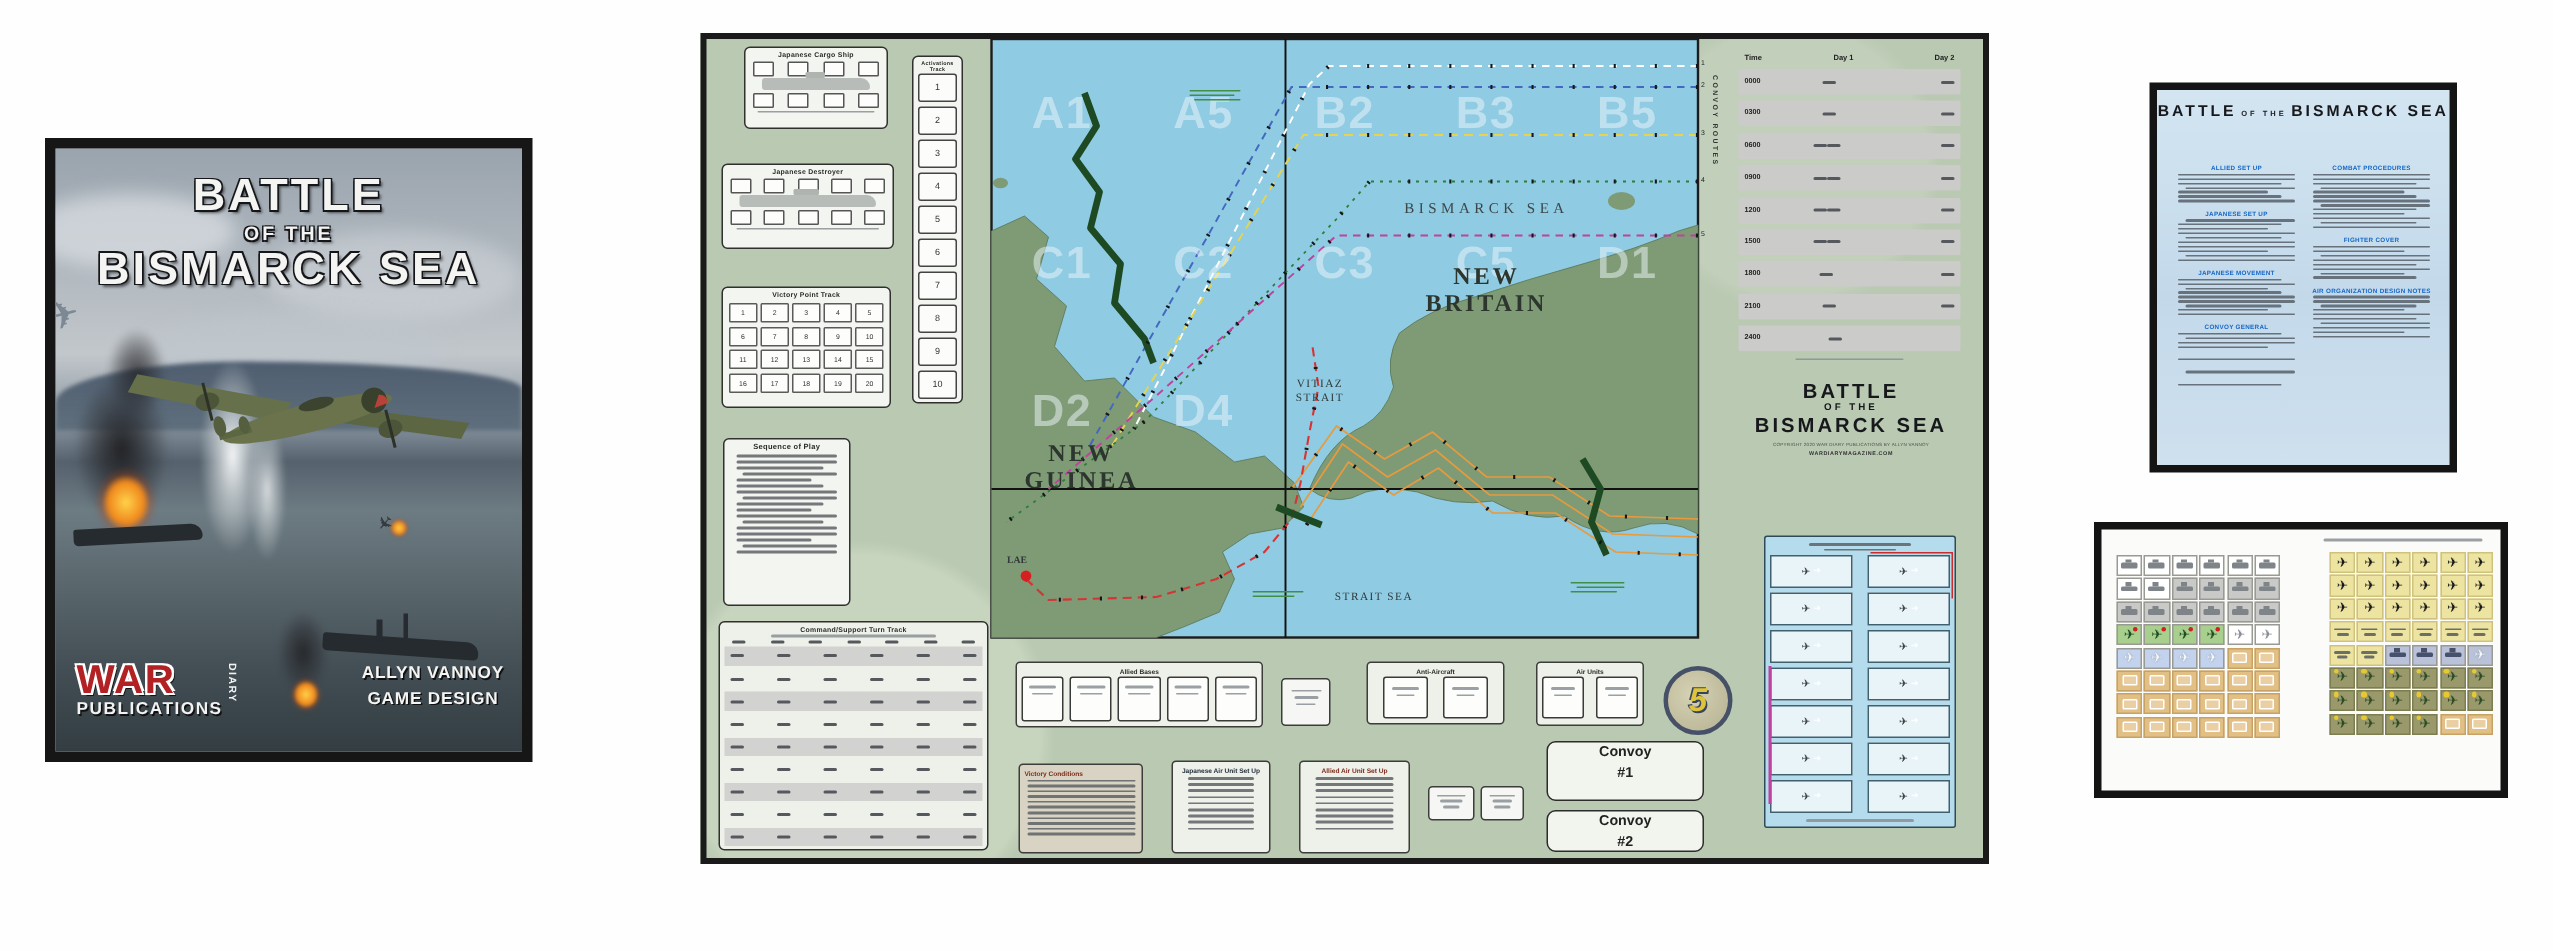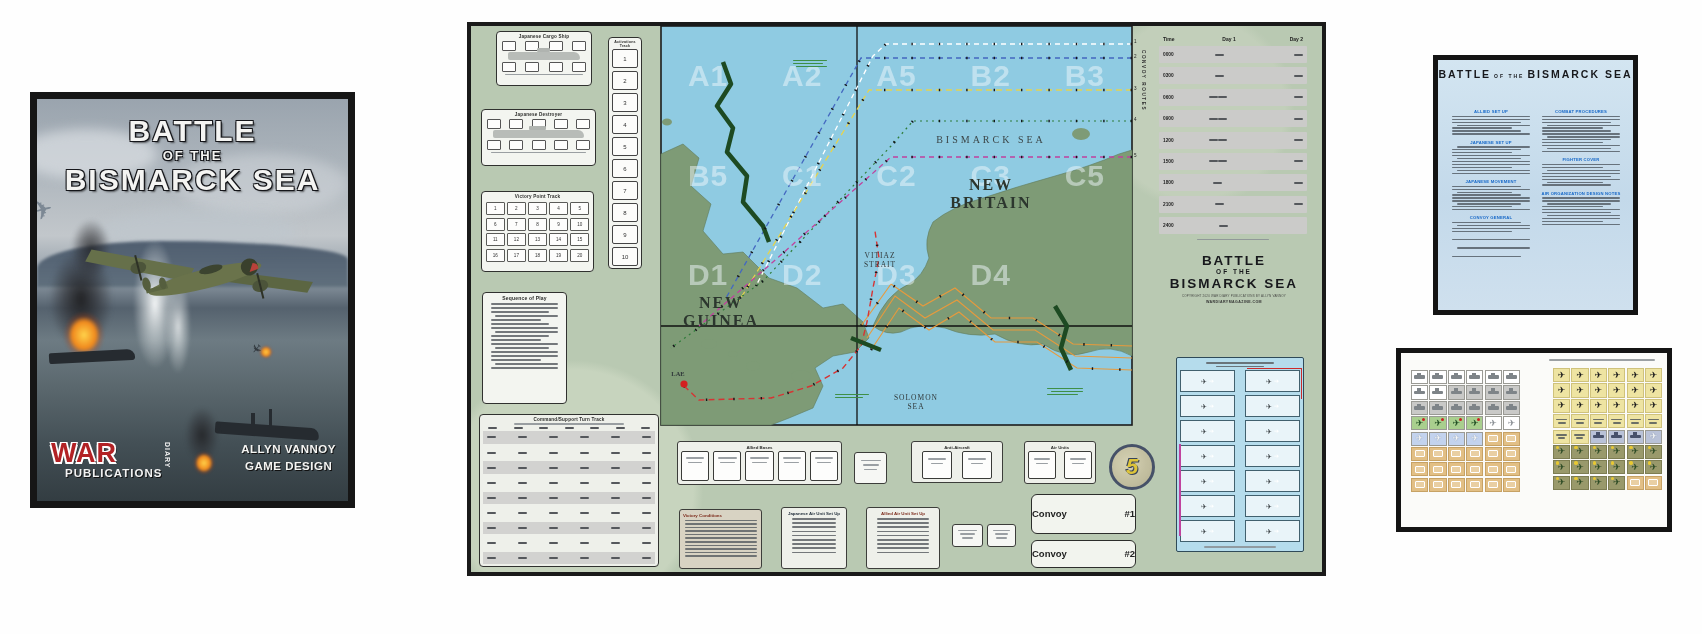--- a/index.html
+++ b/index.html
@@ -24,21 +24,21 @@
   .cloud{position:absolute;border-radius:50%;filter:blur(6px);}
   .covtitle{position:absolute;left:0;right:0;top:16px;}
   .mountain{position:absolute;left:0;right:0;top:142px;height:46px;background:linear-gradient(180deg,#3c4c60,#5a6a78);opacity:.85;filter:blur(1.5px);border-radius:40% 60% 0 0/60% 40% 0 0;}
   .smoke{position:absolute;border-radius:50%;background:radial-gradient(closest-side,rgba(30,30,32,.95),rgba(40,40,44,.6),transparent);filter:blur(2px);}
   .fire{position:absolute;border-radius:50%;background:radial-gradient(closest-side,#ffd24a,#f08a1e 55%,rgba(200,70,10,.25),transparent);filter:blur(1px);}
   .splash{position:absolute;background:radial-gradient(closest-side,rgba(250,252,252,.95),rgba(235,240,240,.5),transparent);filter:blur(1.5px);border-radius:45%;}
   .hull{position:absolute;background:#262b30;border-radius:2px 8px 3px 3px;}
   .logo-war{font-size:27px;font-weight:900;letter-spacing:1px;color:#b22225;
             text-shadow:-1.5px -1.5px 0 #fff,1.5px -1.5px 0 #fff,-1.5px 1.5px 0 #fff,1.5px 1.5px 0 #fff,2px 2px 0 #111;line-height:1;}
   .logo-diary{writing-mode:vertical-rl;font-size:7px;font-weight:700;color:#f2f2f2;letter-spacing:1px;line-height:1;}
-  .logo-pub{font-size:11.5px;font-weight:800;color:#f2f2f2;letter-spacing:1px;text-shadow:1px 1px 0 #111;margin-left:14px;}
+  .logo-pub{font-size:11.5px;font-weight:800;color:#f2f2f2;letter-spacing:1px;text-shadow:1px 1px 0 #111;}
   .credit{font-size:11.5px;font-weight:800;color:#f4f4f2;letter-spacing:.5px;text-shadow:1px 1px 0 #111;text-align:center;line-height:1.5;}
   
   .map{left:467px;top:22px;width:851px;height:546px;border:4px solid #1a1a1a;box-sizing:content-box;background:#b9c9b2;
        background-image:radial-gradient(circle at 12% 85%,#c7d4be 0 120px,transparent 130px),radial-gradient(circle at 85% 15%,#c2cfba 0 90px,transparent 100px);}
   .zones{left:190px;top:0;width:471px;height:399px;display:grid;grid-template-columns:repeat(5,1fr);grid-template-rows:repeat(4,1fr);pointer-events:none;}
   .zones span{display:flex;align-items:center;justify-content:center;font-size:30px;font-weight:700;color:rgba(240,248,252,.5);letter-spacing:1px;}
   .place{position:absolute;text-align:center;font-family:"Liberation Serif",serif;color:#31393a;line-height:1.15;}
   .panel{position:absolute;background:#f3f5f0;border:1px solid #30312f;border-radius:4px;box-sizing:border-box;padding:2px 3px;}
   .ptitle{font-size:4.6px;font-weight:700;text-align:center;color:#2c2d2b;letter-spacing:.2px;margin-bottom:1px;}
   .mbrow{display:flex;justify-content:space-between;margin:1.5px 2px;}
@@ -50,21 +50,21 @@
   .acttrack{display:flex;flex-direction:column;gap:2.6px;}
   .acttrack span{border:.7px solid #444;border-radius:2px;background:#fcfcfa;height:17.4px;display:flex;align-items:center;justify-content:center;font-size:6px;color:#333;}
   .csrow{height:12.5px;display:flex;align-items:center;justify-content:space-between;padding:0 4px;margin-top:2.6px;}
   .csrow:nth-of-type(odd){background:#d2d2d0;}
   .trrow{background:#cbcbc9;border-radius:1px;height:17px;margin-bottom:4.4px;display:flex;align-items:center;padding:0 4px;}
   .trrow b{font-size:4.8px;font-weight:700;color:#222;width:26px;}
   .trhead{display:flex;font-size:5px;font-weight:700;color:#222;padding:0 4px;margin:2px 0 4px 0;}
   .bcell{background:#fdfdfc;border:.8px solid #3a3b38;border-radius:2px;padding:2px 1px;}
   .notebox{position:absolute;border:.8px solid #3c3d3a;border-radius:3px;box-sizing:border-box;padding:2.5px 3px;}
   .ntitle{font-size:4.4px;font-weight:700;text-align:center;margin-bottom:1.5px;}
-  .convoy{position:absolute;background:#f2f4ee;border:1.6px solid #2c2d2b;border-radius:6px;display:flex;align-items:center;justify-content:space-between;box-sizing:border-box;}
+  .convoy{position:absolute;background:#f2f4ee;border:1.6px solid #2c2d2b;border-radius:6px;display:flex;flex-direction:column;align-items:center;justify-content:flex-start;box-sizing:border-box;}
   .convoy b{font-size:9.5px;font-weight:700;color:#222;line-height:1.45;}
   .emblem{position:absolute;width:40px;height:40px;border-radius:50%;border:3px solid #3a4560;background:radial-gradient(circle at 40% 40%,#d9d3b4,#b4ae8e);display:flex;align-items:center;justify-content:center;opacity:.9;}
   .emblem b{font-size:22px;font-weight:900;font-style:italic;color:#e2c42e;text-shadow:1px 1px 0 #2c3650,-1px -1px 0 #2c3650;}
   .airchart{position:absolute;background:#b5dcec;border:1px solid #2f4a58;border-radius:2px;box-sizing:border-box;padding:3px;}
   .acgrid{display:grid;grid-template-columns:1fr 1fr;gap:3px 10px;margin-top:3px;position:relative;}
   .accell{background:#e9f4f9;border:.7px solid #41606e;height:20px;display:flex;align-items:center;justify-content:center;gap:2px;}
   .accell i{font-style:normal;font-size:7px;color:#3c4246;line-height:1;}
   .accell u{text-decoration:none;color:#fff;font-size:6px;line-height:1;}
   .vlabel{writing-mode:vertical-rl;font-size:4.6px;letter-spacing:1.6px;color:#333;font-weight:600;}
   
@@ -210,40 +210,38 @@
         <polyline points="661,131 420,131 302,236 228,300"></polyline>
         <polyline points="390,300 420,258 452,280 484,262 520,292 562,292 602,318 661,320"></polyline>
         <polyline points="400,324 428,282 458,304 488,286 524,316 566,316 606,342 661,344"></polyline>
         <polyline points="213,360 228,374 300,372 340,360 372,342 390,320 396,296 402,262 408,232 404,205"></polyline>
       </g>
       <circle cx="213" cy="358" r="3.6" fill="#d42020"></circle>
     </svg>
 
     <div class="abs zones">
         <span class="">A1</span>
-        <span class="">A2</span>
         <span class="">A5</span>
         <span class="">B2</span>
         <span class="">B3</span>
         <span class="">B5</span>
         <span class="">C1</span>
         <span class="">C2</span>
         <span class="">C3</span>
         <span class="">C5</span>
         <span class="">D1</span>
         <span class="">D2</span>
-        <span class="">D3</span>
         <span class="">D4</span>
       </div>
 
     <div class="place" style="left:430px;top:108px;width:180px;font-size:10px;letter-spacing:3px;color:#3c4648;">BISMARCK SEA</div>
     <div class="place" style="left:455px;top:150px;width:130px;font-size:16px;font-weight:700;letter-spacing:2px;color:#2c362e;">NEW BRITAIN</div>
     <div class="place" style="left:378px;top:226px;width:62px;font-size:7.5px;letter-spacing:1px;">VITIAZ STRAIT</div>
     <div class="place" style="left:196px;top:268px;width:108px;font-size:16px;font-weight:700;letter-spacing:2px;color:#2c362e;">NEW GUINEA</div>
-    <div class="place" style="left:414px;top:368px;width:62px;font-size:7.5px;letter-spacing:1px;">SOLOMON SEA</div>
+    <div class="place" style="left:414px;top:368px;width:62px;font-size:7.5px;letter-spacing:1px;">STRAIT SEA</div>
     <div class="place" style="left:196px;top:344px;width:22px;font-size:6.5px;font-weight:700;">LAE</div>
 
     <div class="abs" style="left:322px;top:32px;width:34px;">
         <i class="gl"></i>
         <i class="gl" style="margin-right:4px;"></i>
         <i class="gl" style="margin-left:3px;"></i>
       </div>
     <div class="abs" style="left:364px;top:366px;width:34px;">
         <i class="gl"></i>
         <i class="gl" style="margin-right:6px;"></i>

